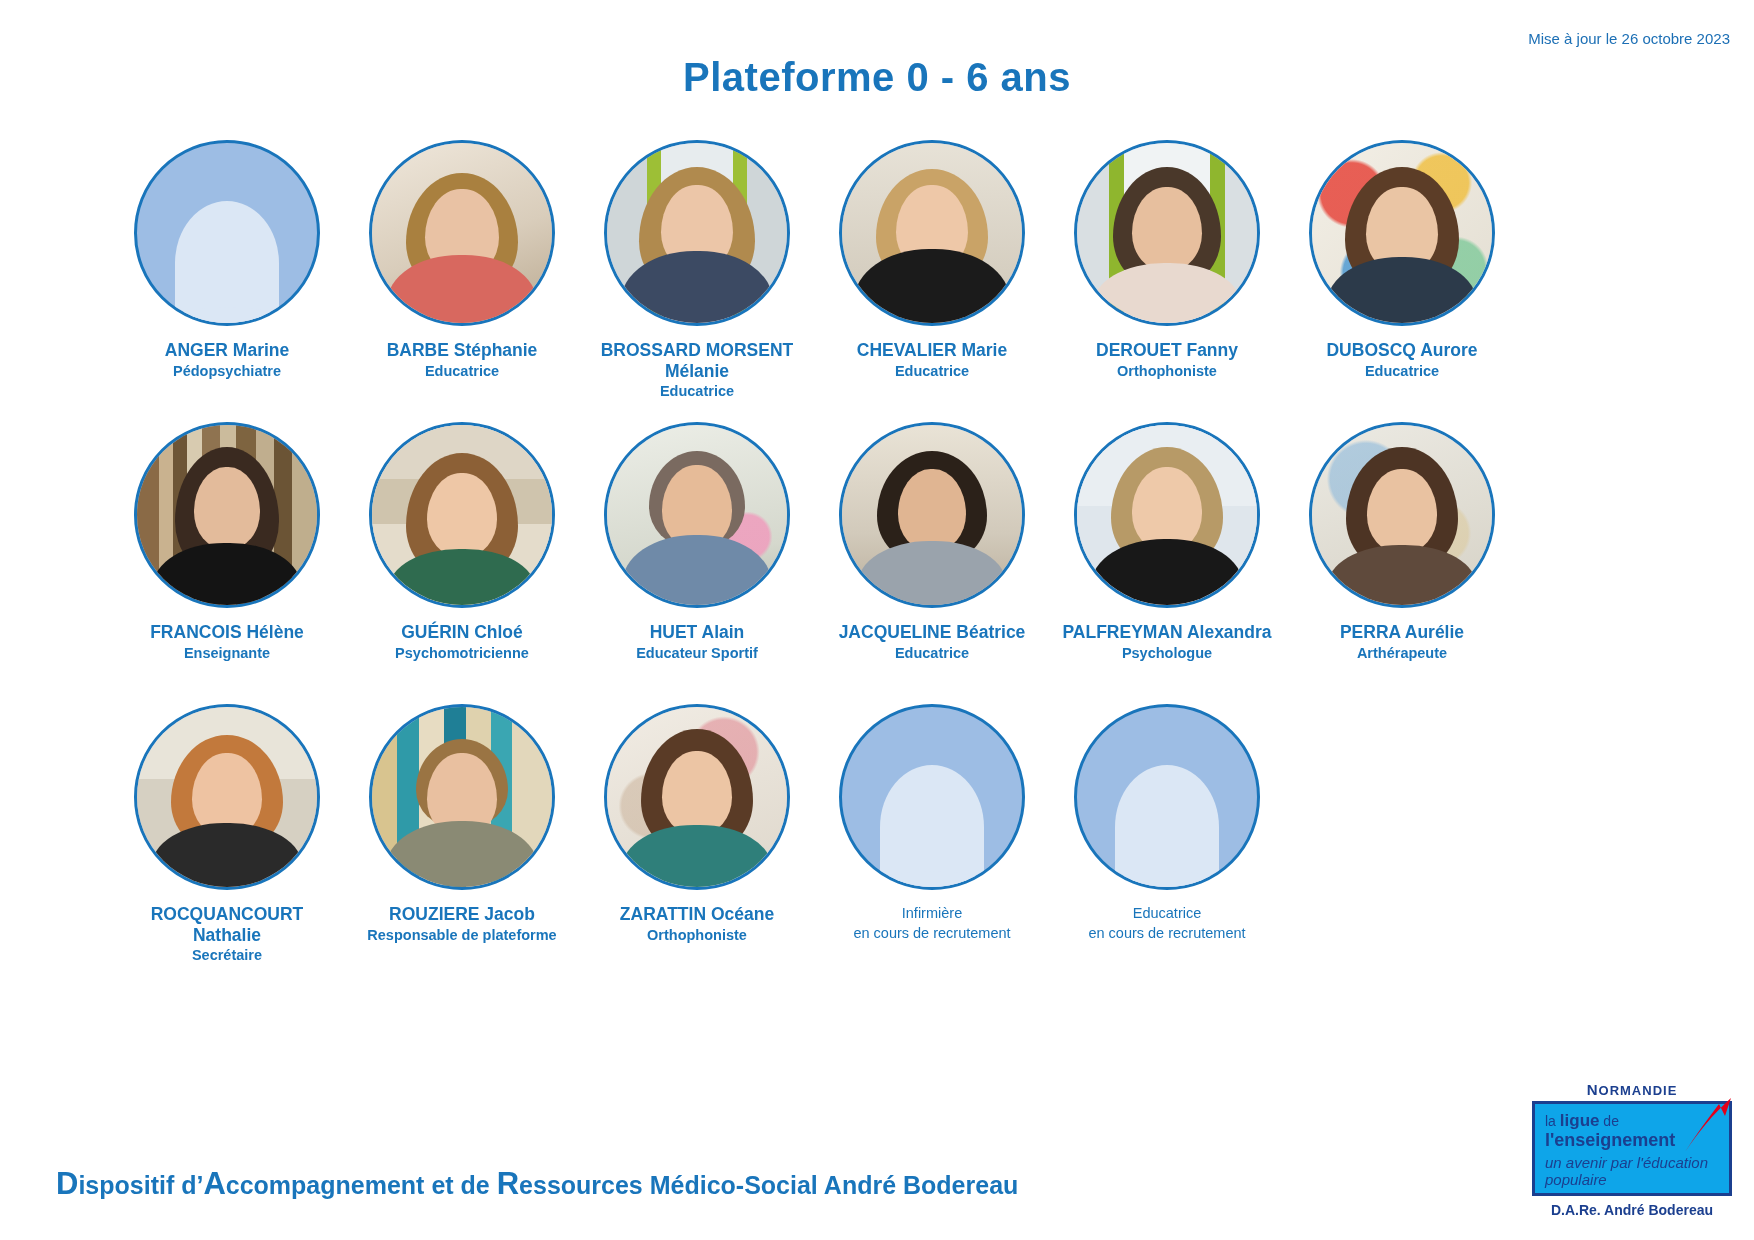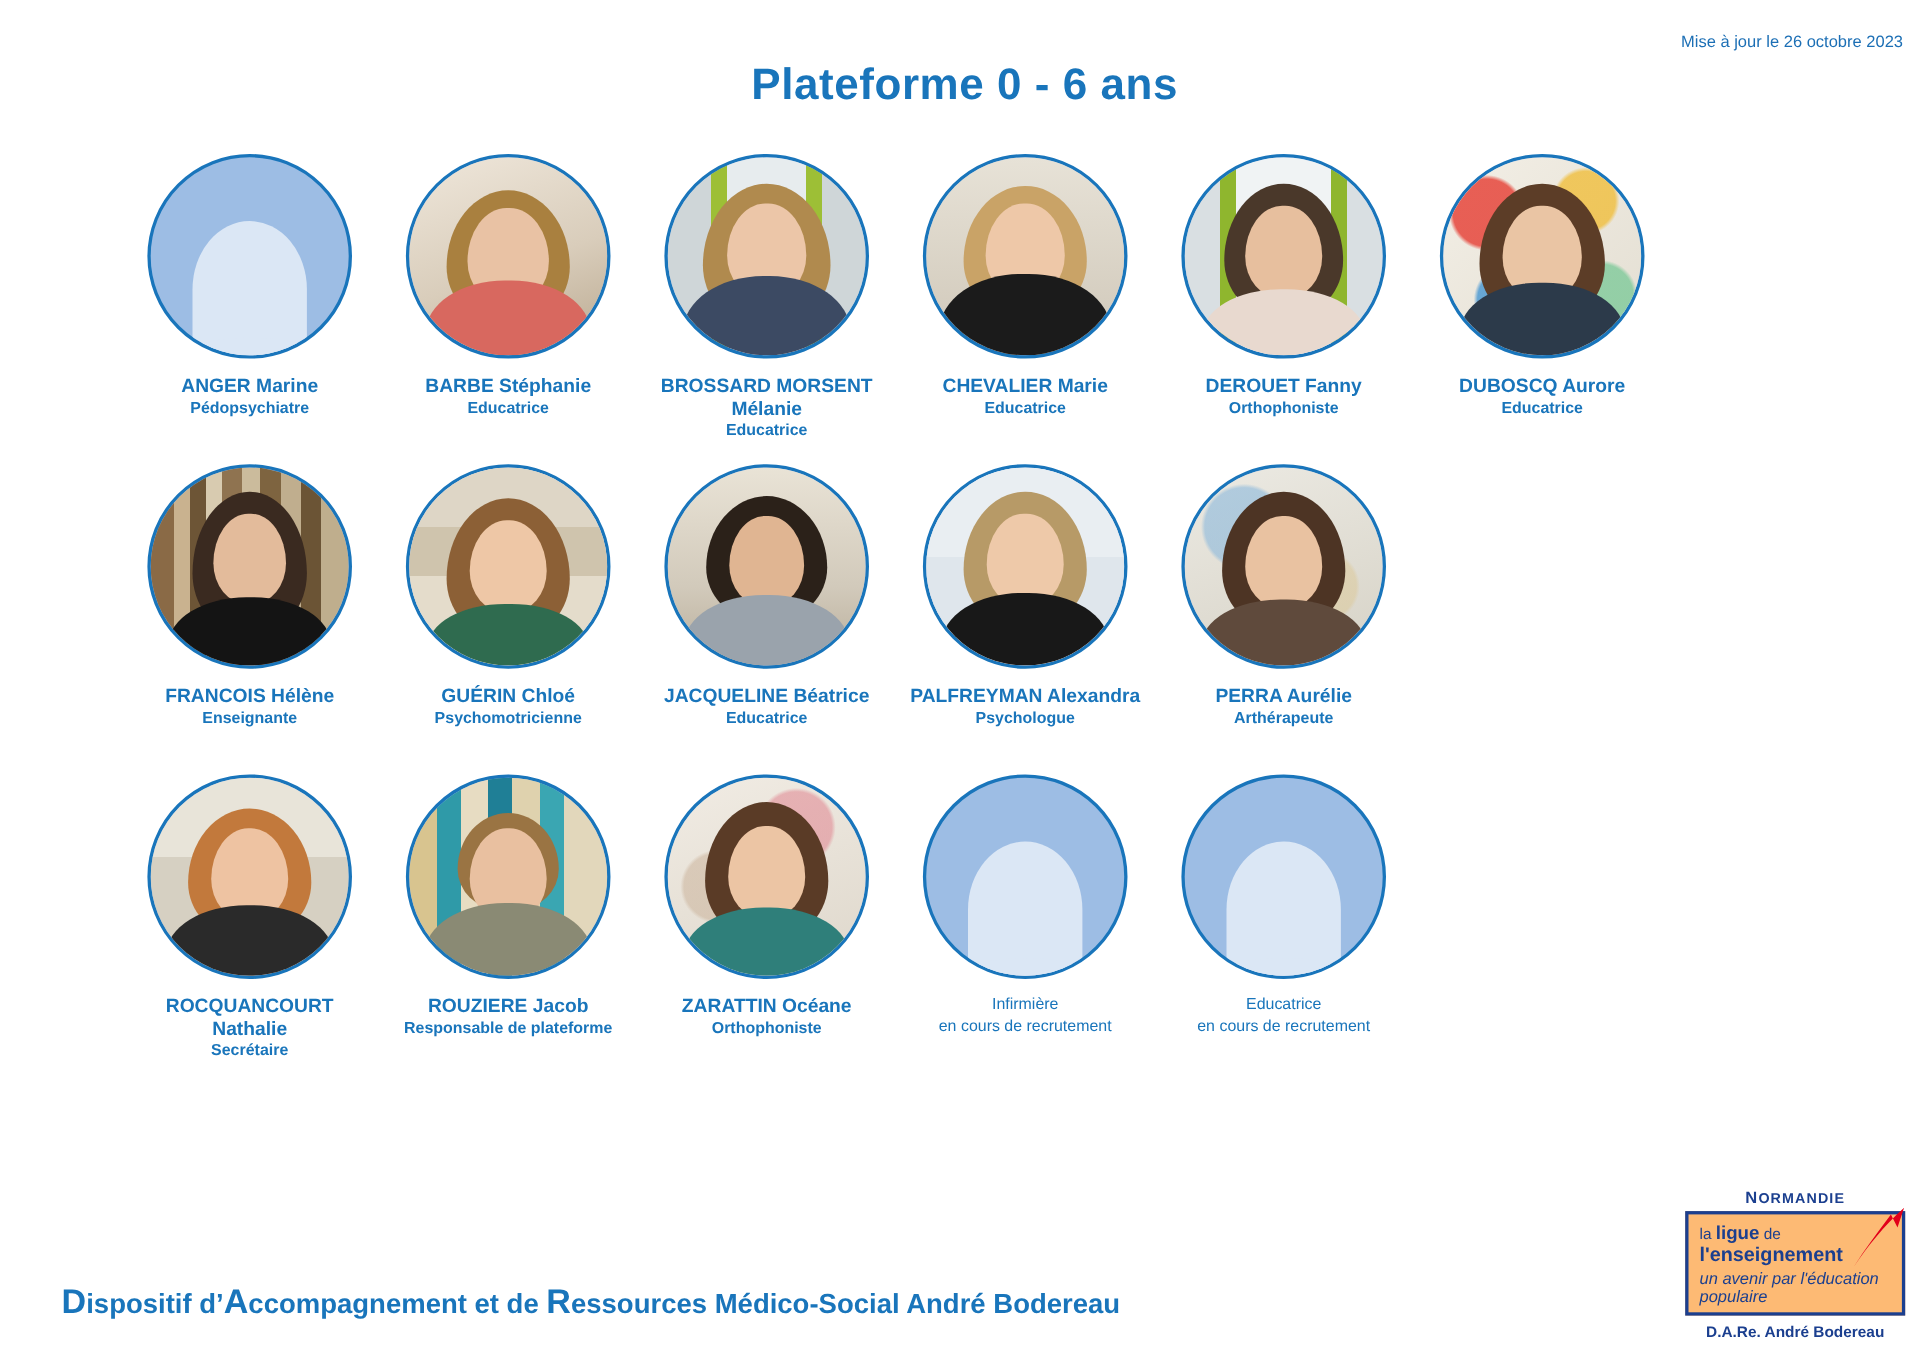--- a/index.html
+++ b/index.html
@@ -136,21 +136,21 @@
     color: #1b3f8f;
     letter-spacing: 1px;
     margin-bottom: 3px;
   }
   .logo-normandie .big { font-size: 15px; }
   .logo-box {
     border: 3px solid #1b3f8f;
     padding: 7px 10px 5px 10px;
     position: relative;
     text-align: left;
-    background: #fdba74;
+    background: #0ea5e9;
   }
   .logo-line1 {
     font-size: 14px;
     color: #1b3f8f;
   }
   .logo-line1 b { font-size: 17px; }
   .logo-line2 {
     font-size: 18px;
     font-weight: bold;
     color: #1b3f8f;
@@ -388,20 +388,33 @@
             <div class="hair" style="width:112px;height:126px;top:28px;background:#8c6036;"></div>
             <div class="head" style="width:70px;height:84px;top:48px;background:#eec7a6;"></div>
             <div class="torso" style="width:146px;height:56px;background:#2f6b4f;"></div>
           </div>
         </div>
       </div>
       <div class="name">GUÉRIN Chloé</div>
       <div class="role">Psychomotricienne</div>
     </div>
 
+    <div class="cell">
+      <div class="avatar">
+        <div class="photo p-orchid">
+          <div class="face">
+            <div class="hair" style="width:96px;height:96px;top:26px;background:#7a6a60;"></div>
+            <div class="head" style="width:70px;height:84px;top:40px;background:#e6bb98;"></div>
+            <div class="torso" style="width:150px;height:70px;background:#6f8aa8;"></div>
+          </div>
+        </div>
+      </div>
+      <div class="name">HUET Alain</div>
+      <div class="role">Educateur Sportif</div>
+    </div>
 
     <div class="cell">
       <div class="avatar">
         <div class="photo p-livingroom">
           <div class="face">
             <div class="hair" style="width:110px;height:112px;top:26px;background:#2b2119;"></div>
             <div class="head" style="width:68px;height:82px;top:44px;background:#e0b592;"></div>
             <div class="torso" style="width:150px;height:64px;background:#9aa3ac;"></div>
           </div>
         </div>

